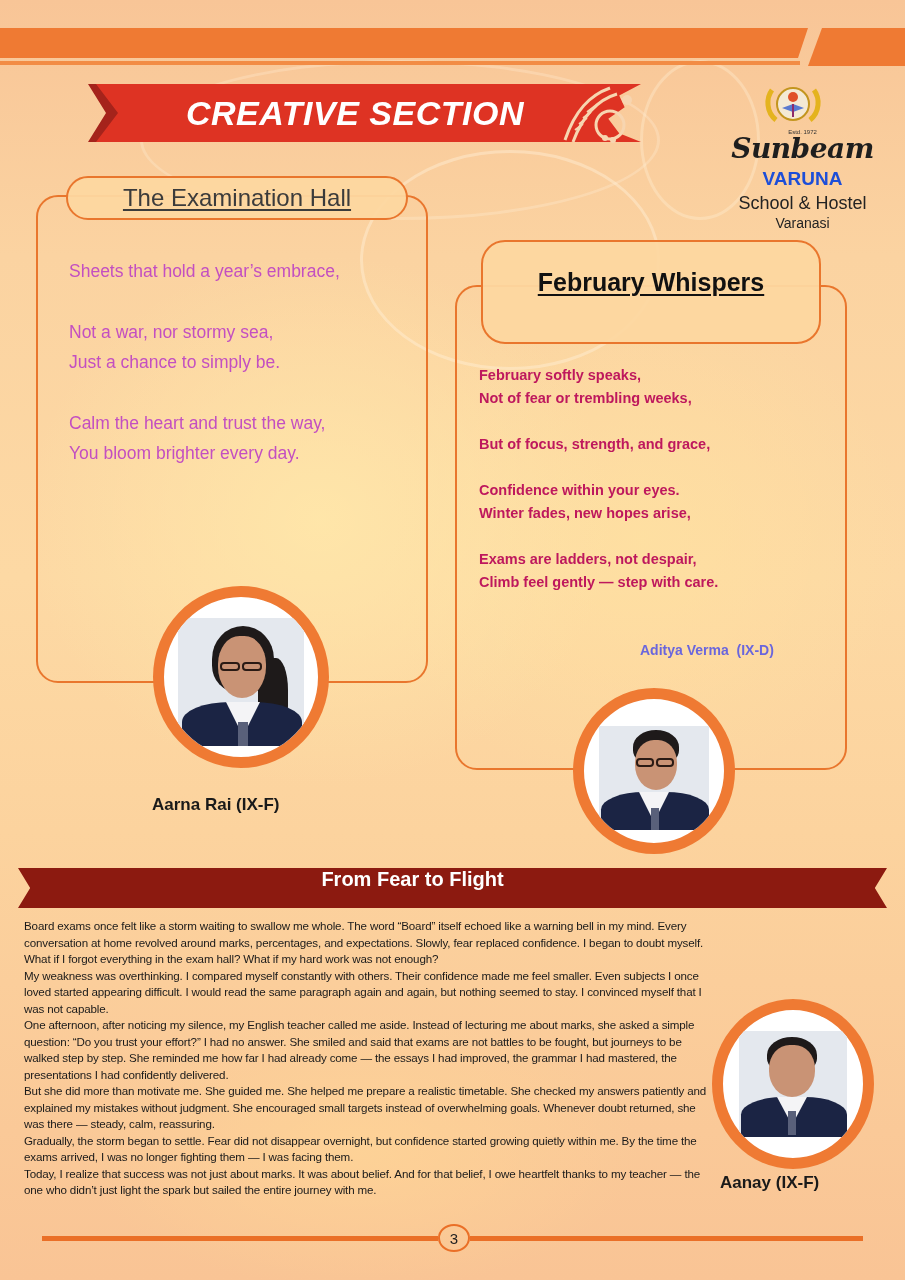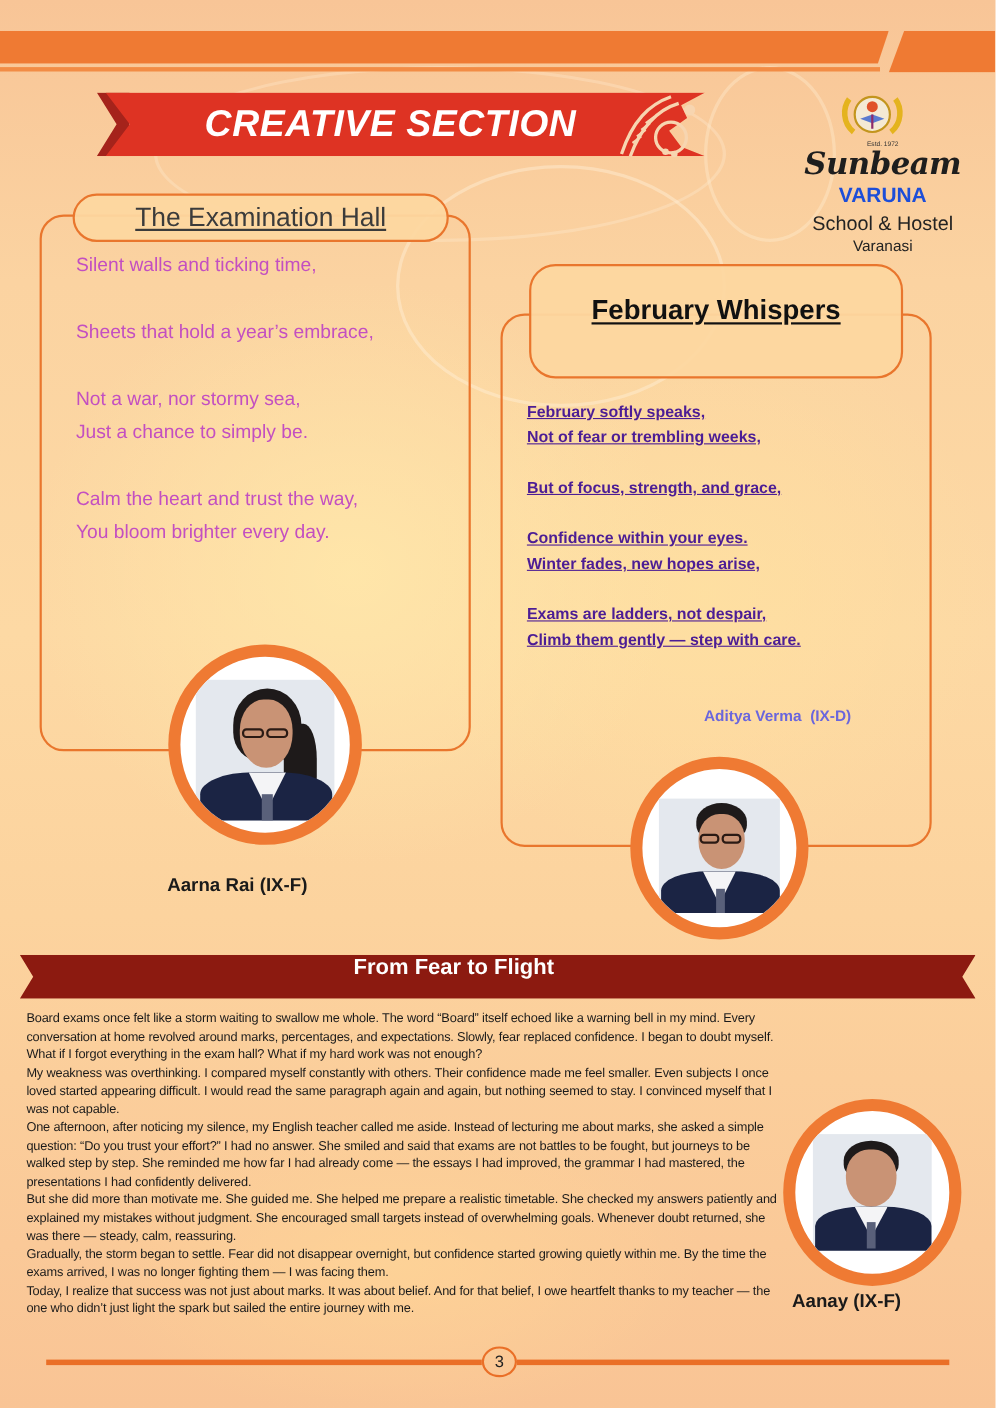--- a/index.html
+++ b/index.html
@@ -104,21 +104,21 @@
   .pill-title-right {
     font-size: 25px; font-weight: bold; color: #111;
     text-decoration: underline; text-underline-offset: 3px;
   }
 
   .poem-left { left: 69px; top: 225px; width: 350px; }
   .poem-left .line { font-size: 17.5px; color: #c34fc1; line-height: 30px; height: 30px; }
   .poem-left .gap { height: 31px; }
 
   .poem-right { left: 479px; top: 364px; width: 360px; }
-  .poem-right .line { font-size: 14.5px; font-weight: bold; color: #4c1d95; line-height: 23px; height: 23px; text-decoration: underline; }
+  .poem-right .line { font-size: 14.5px; font-weight: bold; color: #be185d; line-height: 23px; height: 23px; }
   .poem-right .gap { height: 23px; }
   .author-right { left: 640px; top: 642px; font-size: 14px; font-weight: bold; color: #6a66dd; white-space: pre; }
 
   
   .photo-ring {
     border-radius: 50%;
     background: #fff;
     border: 11px solid #ef7a33;
     overflow: hidden;
     display: flex; align-items: center; justify-content: center;
@@ -202,21 +202,20 @@
 <div class="abs logo-sunbeam">Sunbeam</div>
 <div class="abs logo-varuna">VARUNA</div>
 <div class="abs logo-school">School &amp; Hostel</div>
 <div class="abs logo-city">Varanasi</div>
 
 <div class="abs frame frame-left"></div>
 <div class="abs title-pill pill-left">
   <span class="pill-title-left">The Examination Hall</span>
 </div>
 <div class="abs poem-left">
-  <div class="line">Silent walls and ticking time,</div>
   <div class="gap"></div>
   <div class="line">Sheets that hold a year’s embrace,</div>
   <div class="gap"></div>
   <div class="line">Not a war, nor stormy sea,</div>
   <div class="line">Just a chance to simply be.</div>
   <div class="gap"></div>
   <div class="line">Calm the heart and trust the way,</div>
   <div class="line">You bloom brighter every day.</div>
 </div>
 
@@ -241,21 +240,21 @@
 <div class="abs poem-right">
   <div class="line">February softly speaks,</div>
   <div class="line">Not of fear or trembling weeks,</div>
   <div class="gap"></div>
   <div class="line">But of focus, strength, and grace,</div>
   <div class="gap"></div>
   <div class="line">Confidence within your eyes.</div>
   <div class="line">Winter fades, new hopes arise,</div>
   <div class="gap"></div>
   <div class="line">Exams are ladders, not despair,</div>
-  <div class="line">Climb them gently — step with care.</div>
+  <div class="line">Climb feel gently — step with care.</div>
 </div>
 <div class="abs author-right">Aditya Verma  (IX-D)</div>
 
 <div class="abs photo-ring ring-aditya">
   <div class="portrait" style="width:110px;height:104px;margin-top:14px;">
     <div class="hair" style="left:34px;top:4px;width:46px;height:34px;"></div>
     <div class="face" style="left:36px;top:14px;width:42px;height:50px;"></div>
     <div class="glasses" style="left:37px;top:32px;width:18px;"></div>
     <div class="glasses" style="left:57px;top:32px;width:18px;"></div>
     <div class="blazer" style="left:2px;top:66px;width:108px;height:44px;"></div>

